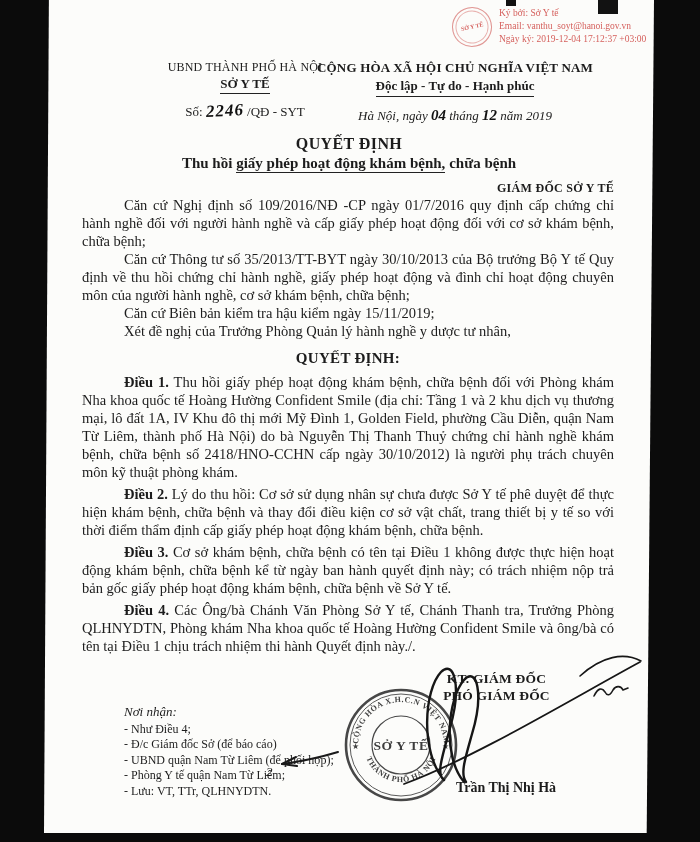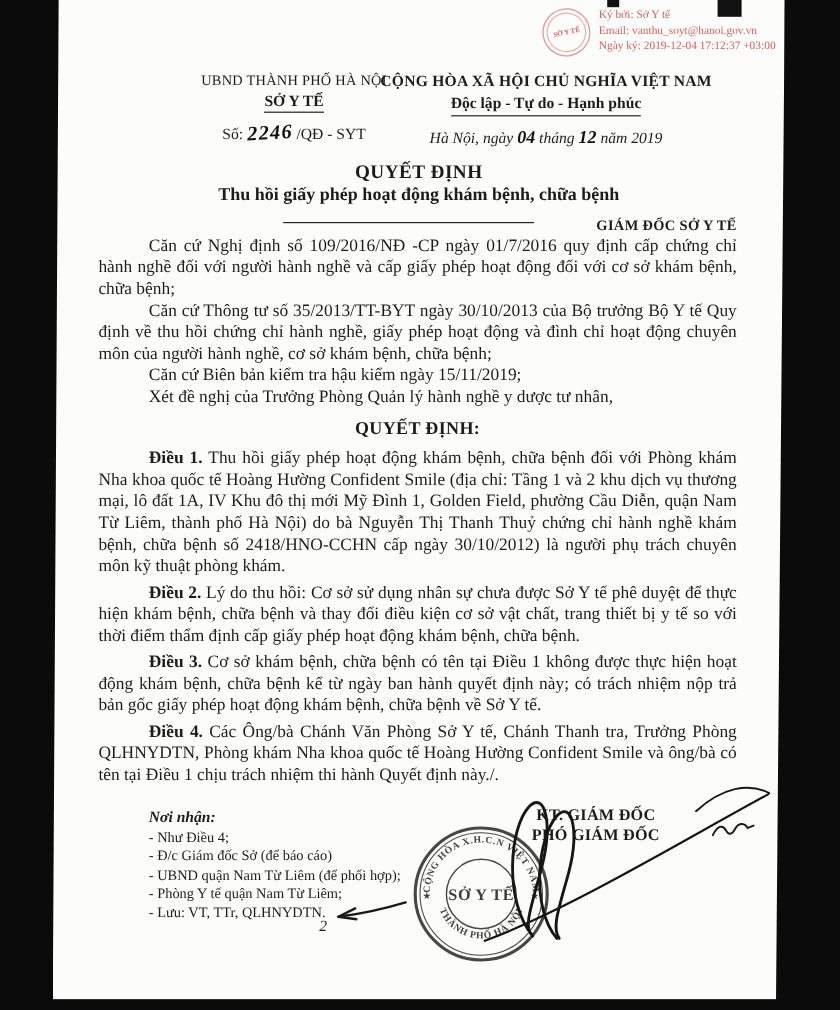--- a/index.html
+++ b/index.html
@@ -33,30 +33,30 @@
   .hright{position:absolute;left:246px;top:60px;width:330px;text-align:center;}
   .hright .l1{font-size:13px;font-weight:bold;letter-spacing:.2px;}
   .hright .l2{font-size:13px;font-weight:bold;margin-top:2px;}
   .hright .l2 b{border-bottom:1.3px solid #222;padding-bottom:2.5px;}
   .hright .date{font-size:13px;font-style:italic;margin-top:13px;}
   .date .hand{font-size:15px;font-style:italic;}
   
   .titleblock{position:absolute;left:40px;top:135px;width:530px;text-align:center;}
   .titleblock .main{font-size:16px;font-weight:bold;letter-spacing:.4px;}
   .titleblock .sub{font-size:15px;font-weight:bold;margin-top:2px;}
-  .titleblock .sub u{text-decoration:none;border-bottom:1.4px solid #222;padding-bottom:14px;}
+  .titleblock .sub u{text-decoration:none;border-bottom:1.4px solid #222;padding-bottom:1px;}
   .titleblock .auth{font-size:12px;font-weight:bold;margin-top:9px;letter-spacing:.3px;text-align:right;}
   
   .docbody{position:absolute;left:38px;top:196px;width:532px;font-size:14.5px;line-height:18px;text-align:justify;}
   .docbody p{margin:0;text-indent:42px;}
   .docbody p.art{margin-top:4px;}
   .docbody .qd{ text-align:center;text-indent:0;font-weight:bold;font-size:15px;margin:9px 0 6px 0;letter-spacing:.3px;}
   
   .recipients{position:absolute;left:80px;top:673px;width:260px;}
-  .recipients .rh{font-size:13px;font-weight:bold;font-style:italic;margin-bottom:2px;}
+  .recipients .rh{font-size:13px;font-weight:normal;font-style:italic;margin-bottom:2px;margin-top:31px;}
   .recipients .ri{font-size:12px;line-height:15.4px;}
   .flourish{position:absolute;left:214px;top:750px;}
   .signer{position:absolute;left:360px;top:671px;width:185px;text-align:center;}
   .signer .s1{font-size:13.5px;font-weight:bold;letter-spacing:.2px;}
   .signer .s2{font-size:13.5px;font-weight:bold;margin-top:1px;letter-spacing:.2px;}
   .initials{position:absolute;left:548px;top:684px;}
   .stampbig{position:absolute;left:299px;top:687px;}
   .sigstroke{position:absolute;left:300px;top:642px;}
   .signame{position:absolute;left:372px;top:780px;width:180px;text-align:center;font-size:14px;font-weight:bold;}
 </style>
@@ -170,14 +170,15 @@
 
   <div class="sigstroke">
     <svg width="310" height="150" viewBox="0 0 310 150">
       <path d="M100,138 C76,110 80,48 97,30 C110,17 118,44 106,86 C98,116 92,132 100,138" fill="none" stroke="#161616" stroke-width="2.4" stroke-linecap="round"></path>
       <path d="M120,140 C98,114 104,56 120,38 C133,24 140,52 128,92 C121,117 116,132 122,140" fill="none" stroke="#161616" stroke-width="2.4" stroke-linecap="round"></path>
       <path d="M60,142 C130,116 226,58 296,20" fill="none" stroke="#161616" stroke-width="1.8" stroke-linecap="round"></path>
       <path d="M236,34 C258,14 280,10 297,19" fill="none" stroke="#161616" stroke-width="1.6" stroke-linecap="round"></path>
     </svg>
   </div>
 
+  <div class="signame">Trần Thị Nhị Hà</div>
 
 </div>
 
 </body></html>

